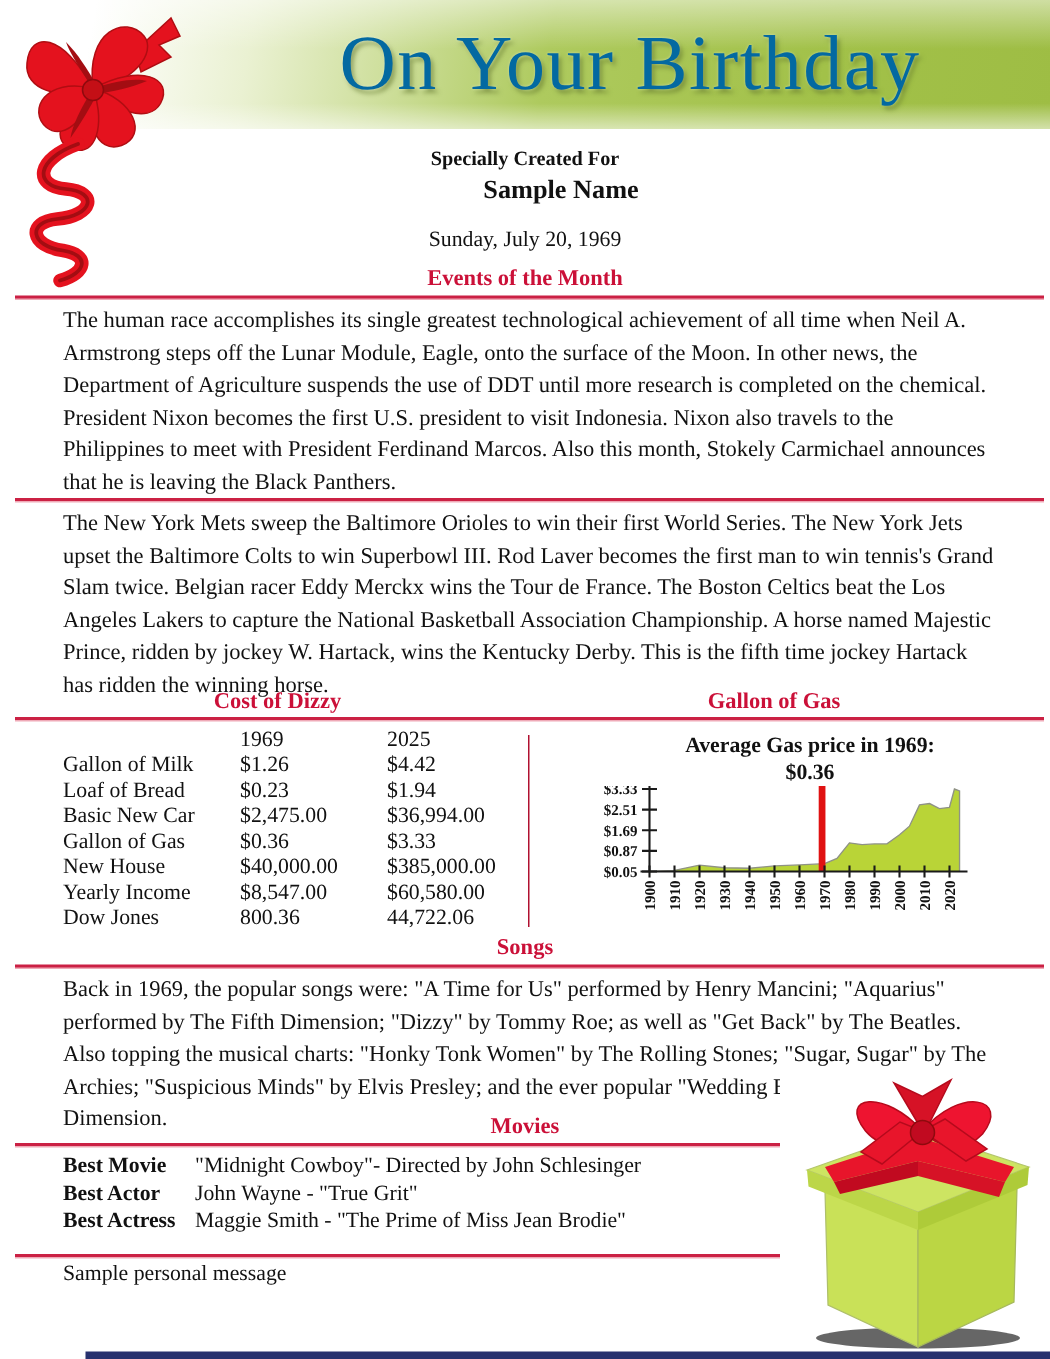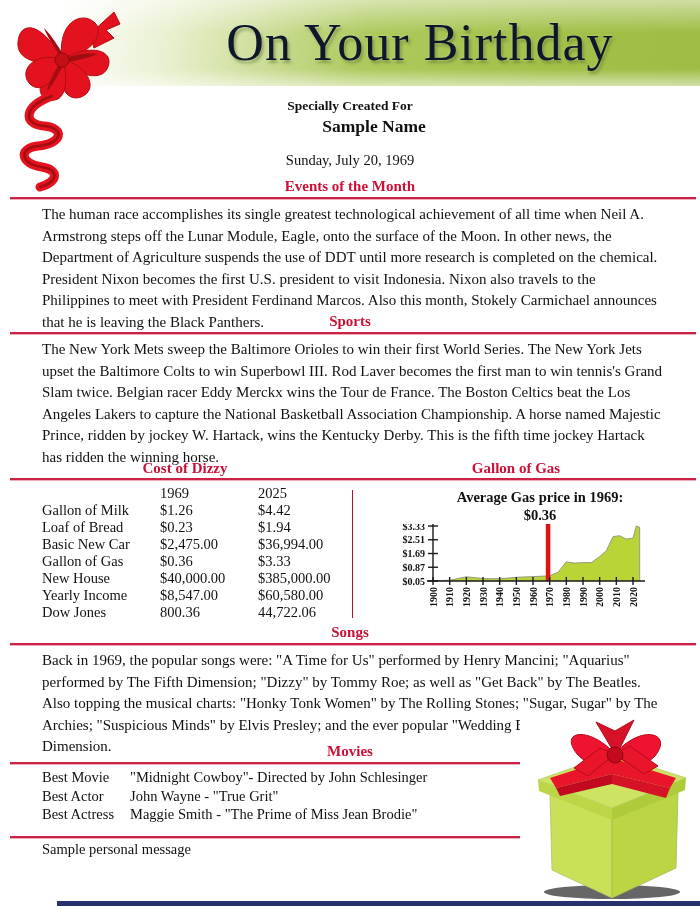--- a/index.html
+++ b/index.html
@@ -5,21 +5,21 @@
   html,body { margin:0; padding:0; background:#fff; }
   .page { position:relative; width:700px; height:906px; overflow:hidden; background:#fff;
           font-family:"Liberation Serif", serif; color:#111; }
 
   
   .banner { position:absolute; left:0; top:0; width:700px; height:86px;
     background:
       linear-gradient(to bottom, rgba(255,255,255,.5), rgba(255,255,255,0) 38%, rgba(255,255,255,0) 80%, rgba(255,255,255,.55)),
       linear-gradient(100deg, #ffffff 9%, #eaf1d2 24%, #aeca5e 52%, #a2c149 78%, #9ebd44 100%); }
   .main-title { position:absolute; left:150px; top:8px; width:540px; text-align:center;
-    font-size:52px; line-height:70px; color:#0f172a; letter-spacing:1px;
+    font-size:52px; line-height:70px; color:#0369a1; letter-spacing:1px;
     text-shadow: 2px 3px 3px rgba(96,116,44,.55), 0 0 2px rgba(255,255,255,.45); }
 
   .bow { position:absolute; left:2px; top:4px; }
 
   .center-line { position:absolute; left:0; width:700px; text-align:center; }
   .created-for { top:98px; font-size:13.5px; font-weight:bold;font-family:Liberation Serif, serif; }
   .person-name { top:116px; font-size:17.5px; font-weight:bold;padding-left:24px; }
   .birth-date  { top:152px; font-size:14.5px; }
 
   .red-heading { color:#cb1038; font-weight:bold; font-size:15px; }
@@ -37,21 +37,21 @@
   table.cost td, table.cost th { padding:0; height:16.9px; font-weight:normal; text-align:left; vertical-align:middle; }
   table.cost .c0 { width:118px; } table.cost .c1 { width:98px; } table.cost .c2 { width:120px; }
 
   .gas-annot { position:absolute; left:420px; width:240px; text-align:center; font-weight:bold; font-size:14.5px; }
   .gas-annot.l1 { top:489px; } .gas-annot.l2 { top:507px; }
   .gas-svg { position:absolute; left:385px; top:524px; }
 
   
   table.movies { position:absolute; left:42px; top:768px; border-collapse:collapse; font-size:14.5px; }
   table.movies td { padding:0; height:18.8px; vertical-align:middle; }
-  table.movies .m0 { width:88px; }
+  table.movies .m0 { width:88px;font-weight:bold; }
 
   .personal-message { position:absolute; left:42px; top:841px; font-size:14.5px; }
 
   .giftbox { position:absolute; left:520px; top:718px; width:180px; height:186px; background:#fff; }
 
   .bottom-bar { position:absolute; left:57px; right:0; bottom:0; height:5px; background:#27316e; }
 </style>
 </head>
 <body>
 
@@ -83,21 +83,20 @@
   </div>
 
   <div class="center-line created-for">Specially Created For</div>
   <div class="center-line person-name">Sample Name</div>
   <div class="center-line birth-date">Sunday, July 20, 1969</div>
 
   <div class="center-line red-heading" style="top:178px">Events of the Month</div>
   <div class="rule full" style="top:197px"></div>
   <div class="para" style="top:204px">The human race accomplishes its single greatest technological achievement of all time when Neil A. Armstrong steps off the Lunar Module, Eagle, onto the surface of the Moon. In other news, the Department of Agriculture suspends the use of DDT until more research is completed on the chemical. President Nixon becomes the first U.S. president to visit Indonesia. Nixon also travels to the Philippines to meet with President Ferdinand Marcos. Also this month, Stokely Carmichael announces that he is leaving the Black Panthers.</div>
 
-  <div class="center-line red-heading" style="top:313px">Sports</div>
   <div class="rule full" style="top:332px"></div>
   <div class="para" style="top:339px">The New York Mets sweep the Baltimore Orioles to win their first World Series. The New York Jets upset the Baltimore Colts to win Superbowl III.  Rod Laver becomes the first man to win tennis's Grand Slam twice. Belgian racer Eddy Merckx wins the Tour de France.  The Boston Celtics beat the Los Angeles Lakers to capture the National Basketball Association Championship.  A horse named Majestic Prince, ridden by jockey W. Hartack, wins the Kentucky Derby. This is the fifth time jockey Hartack has ridden the winning horse.</div>
 
   <div class="col-heading red-heading">Cost of Dizzy</div>
   <div class="gas-heading red-heading">Gallon of Gas</div>
   <div class="rule full" style="top:478px"></div>
   <div class="vline"></div>
 
   <table class="cost">
     <tbody>

